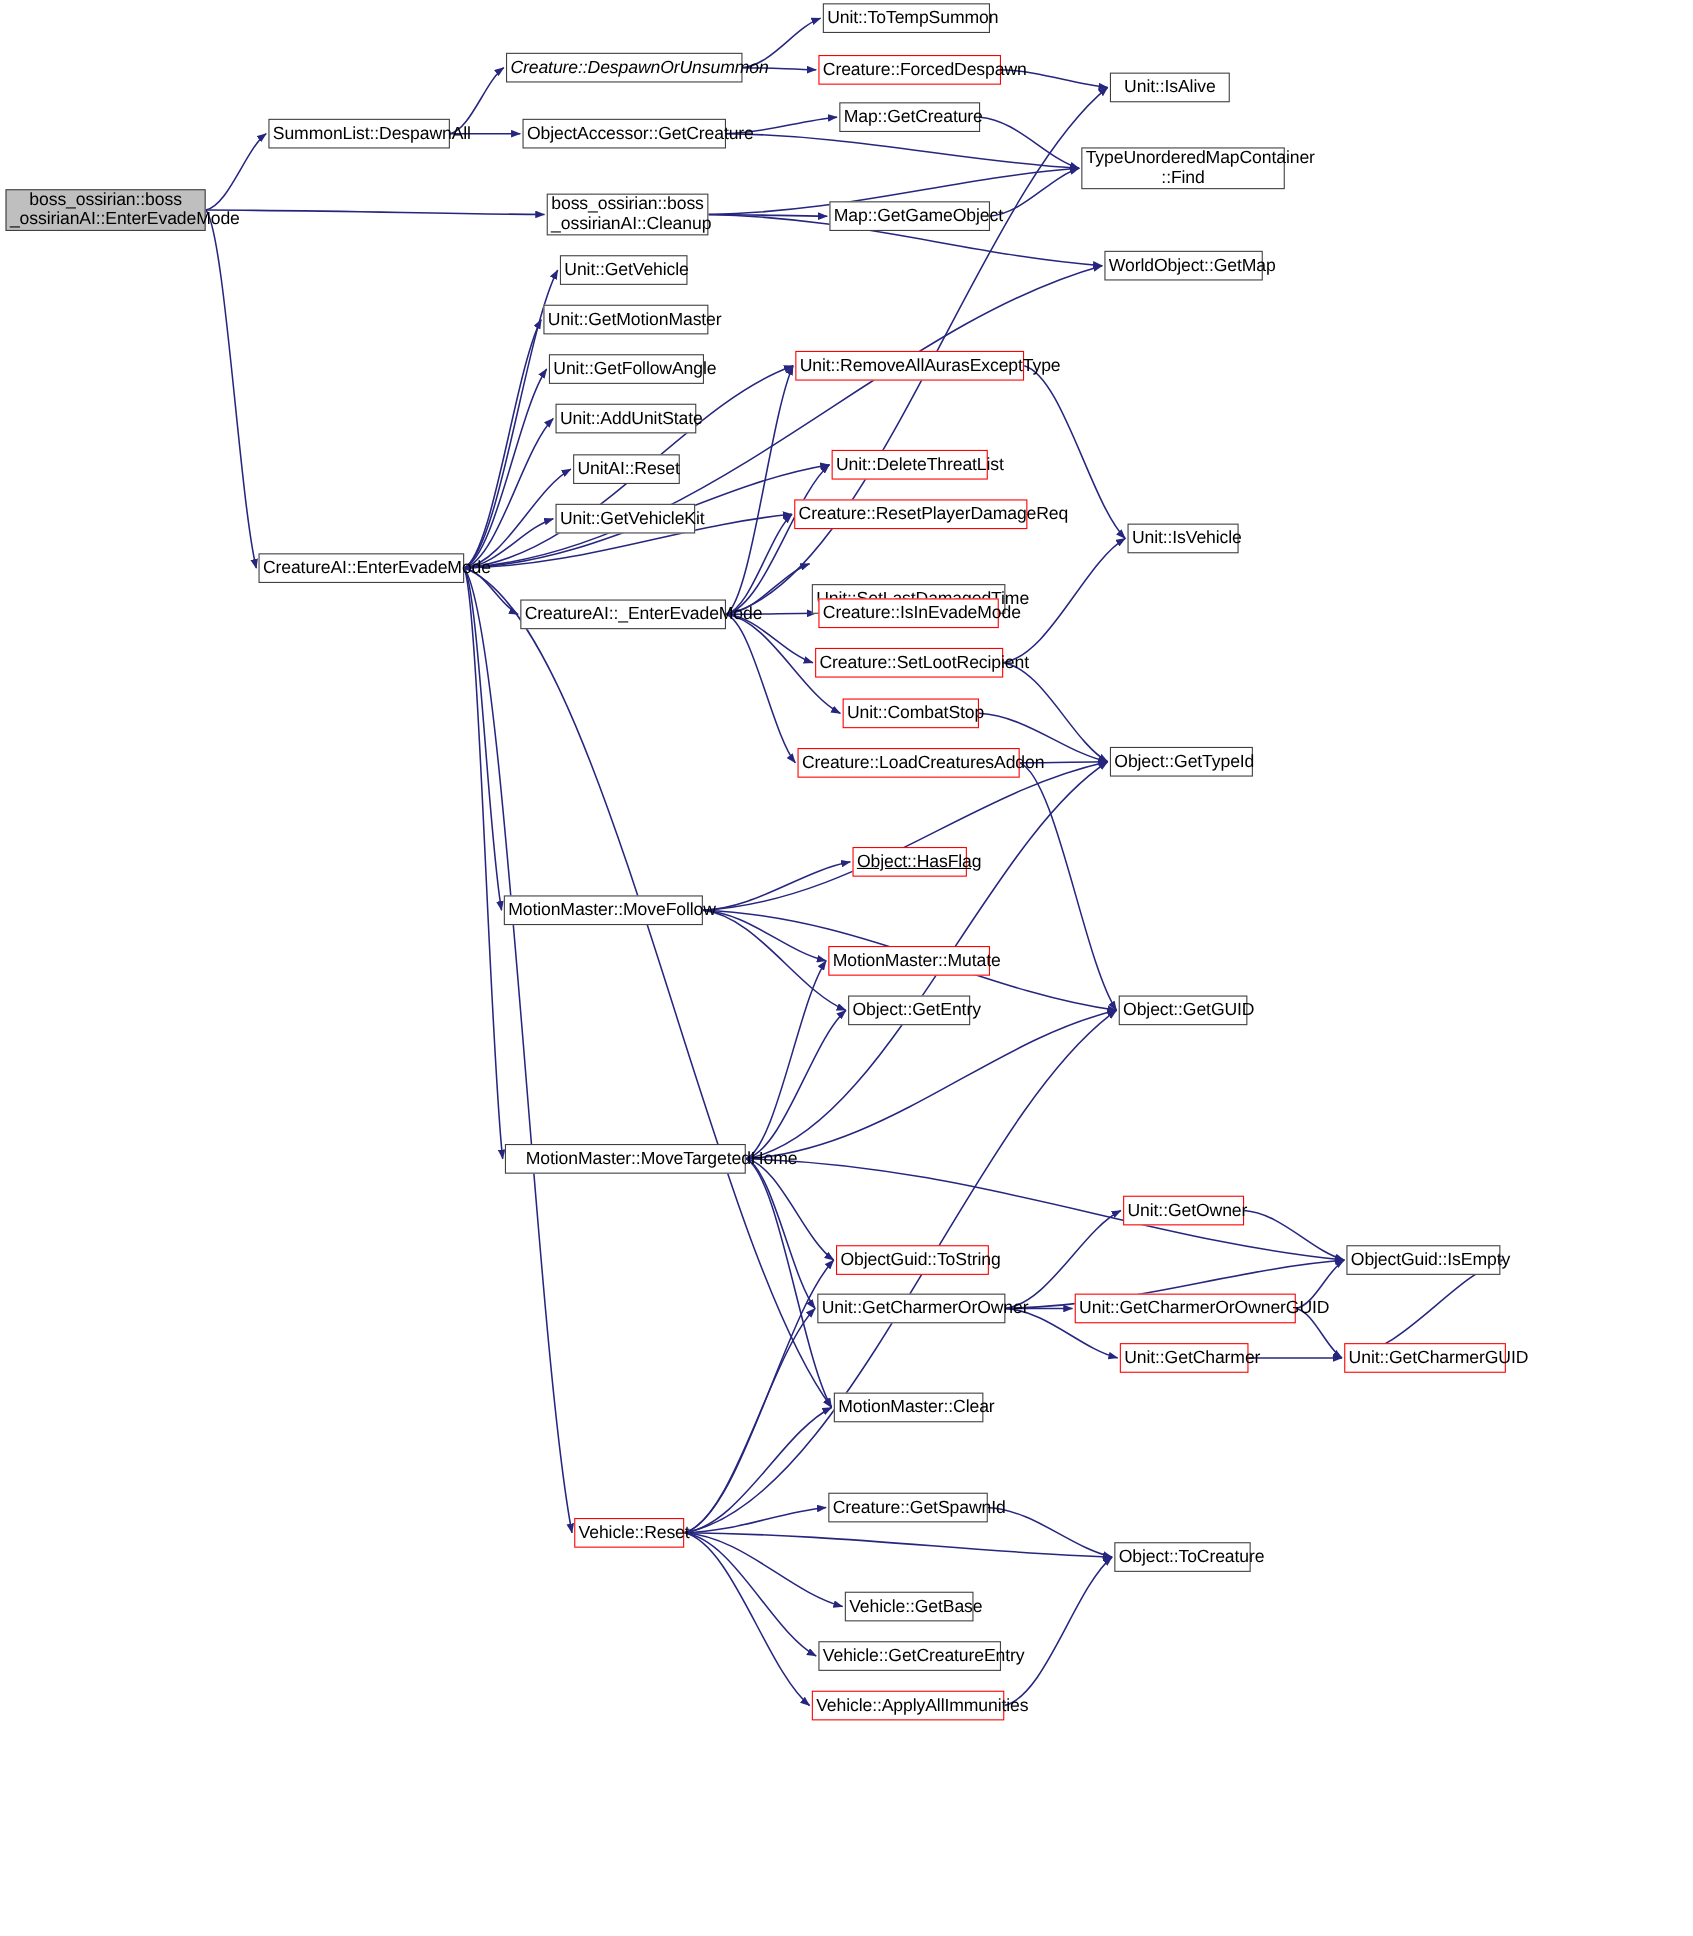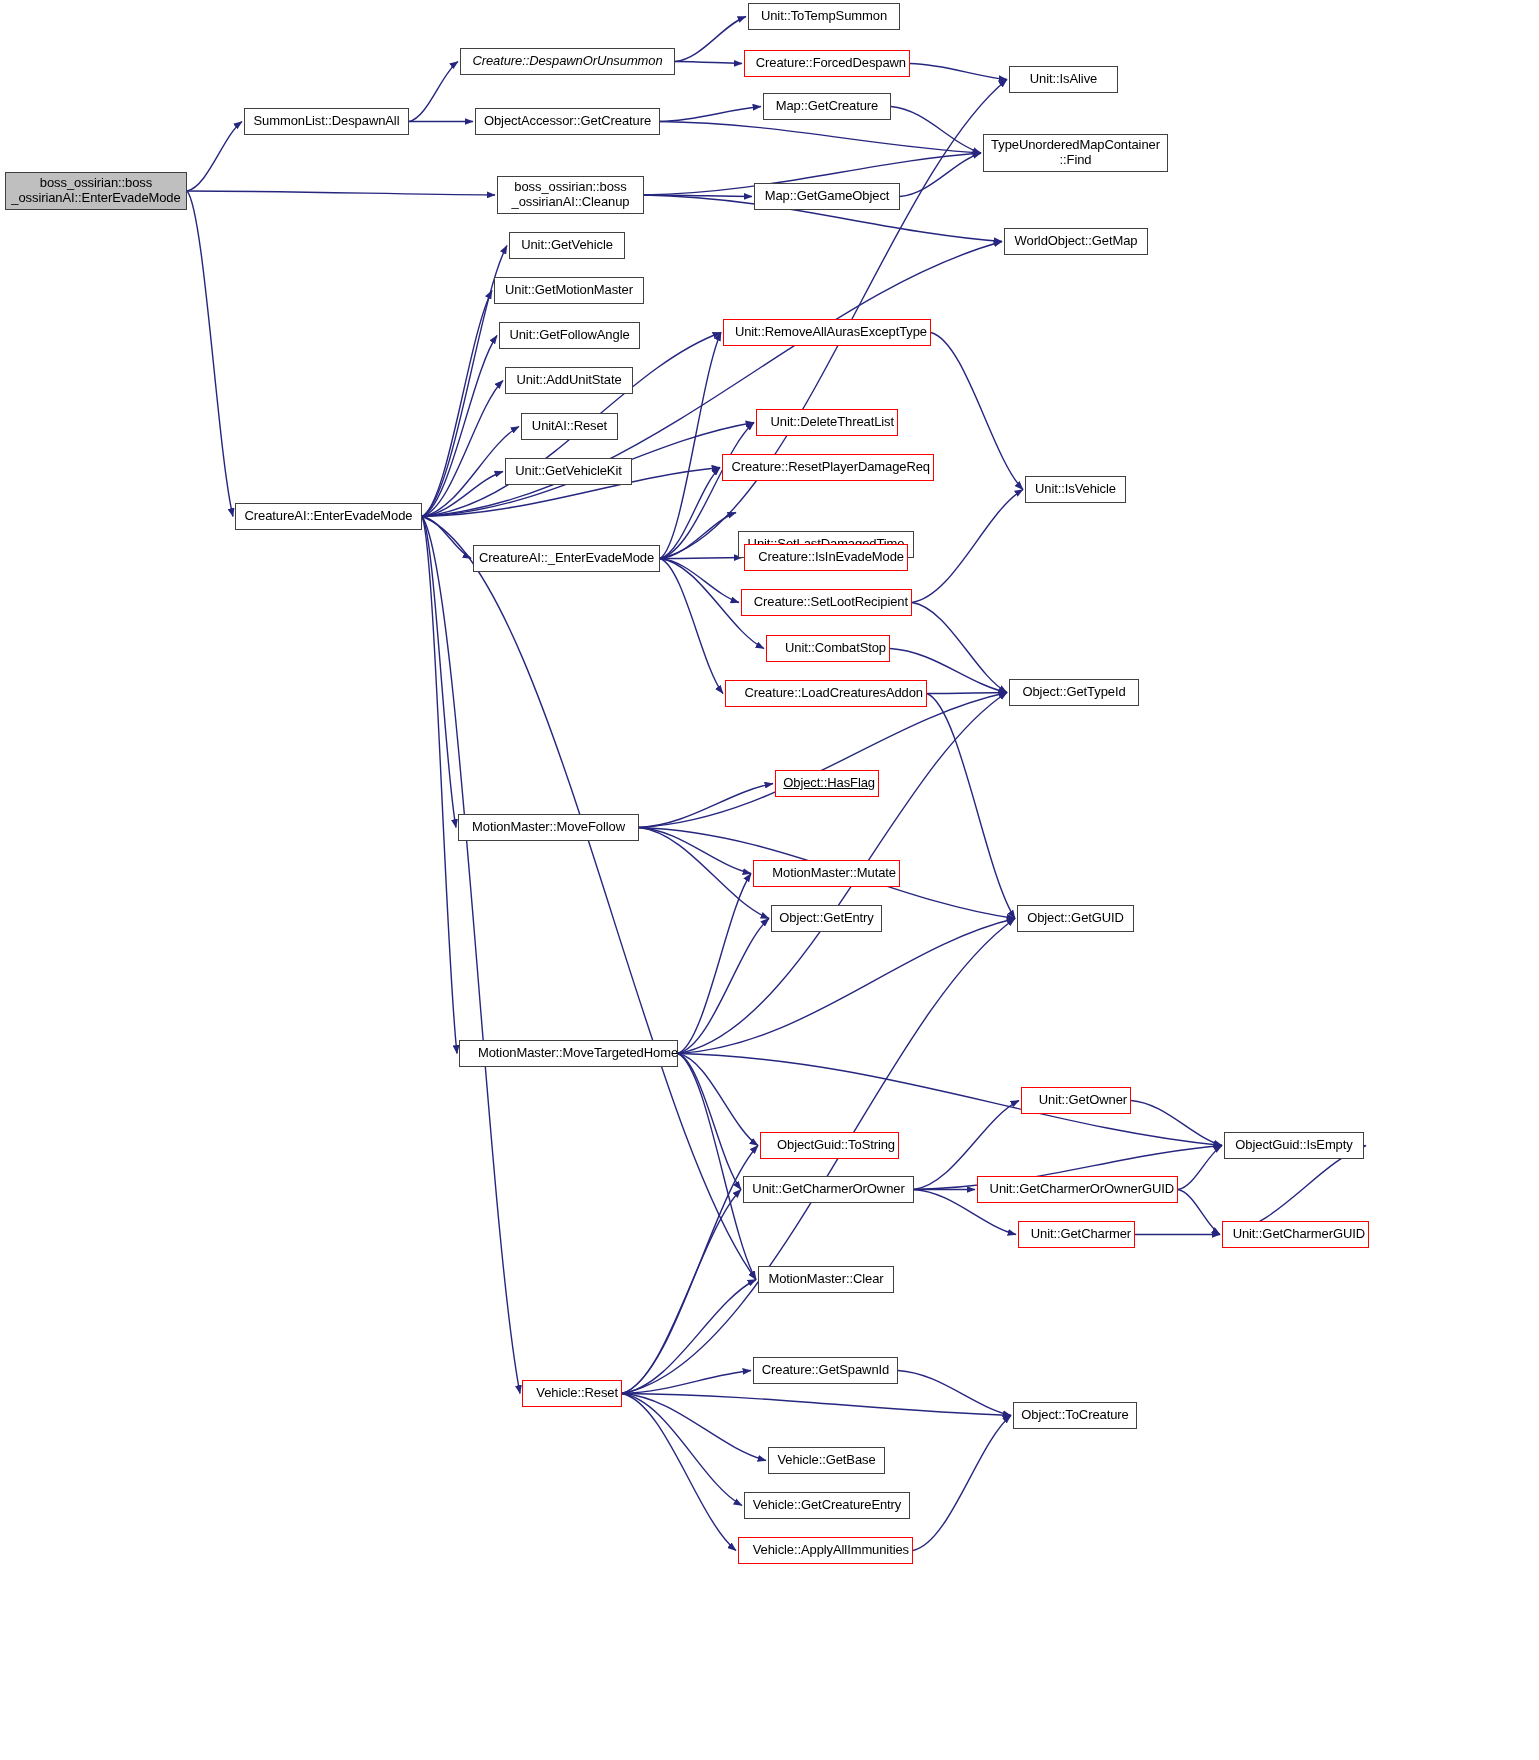--- a/index.html
+++ b/index.html
@@ -26,21 +26,21 @@
   }
   .node {
     position: absolute;
     box-sizing: border-box;
     display: flex;
     align-items: center;
     justify-content: center;
     text-align: center;
     background: #ffffff;
     border: 1px solid #404040;
-    font-size: 13px;
+    font-size: 16px;
     line-height: 1.12;
     color: #000000;
     letter-spacing: -0.1px;
     white-space: pre-line;
     padding: 0 3px;
     z-index: 5;
   }
   .node.red {
     border-color: #ff0000;
     text-align: right;

